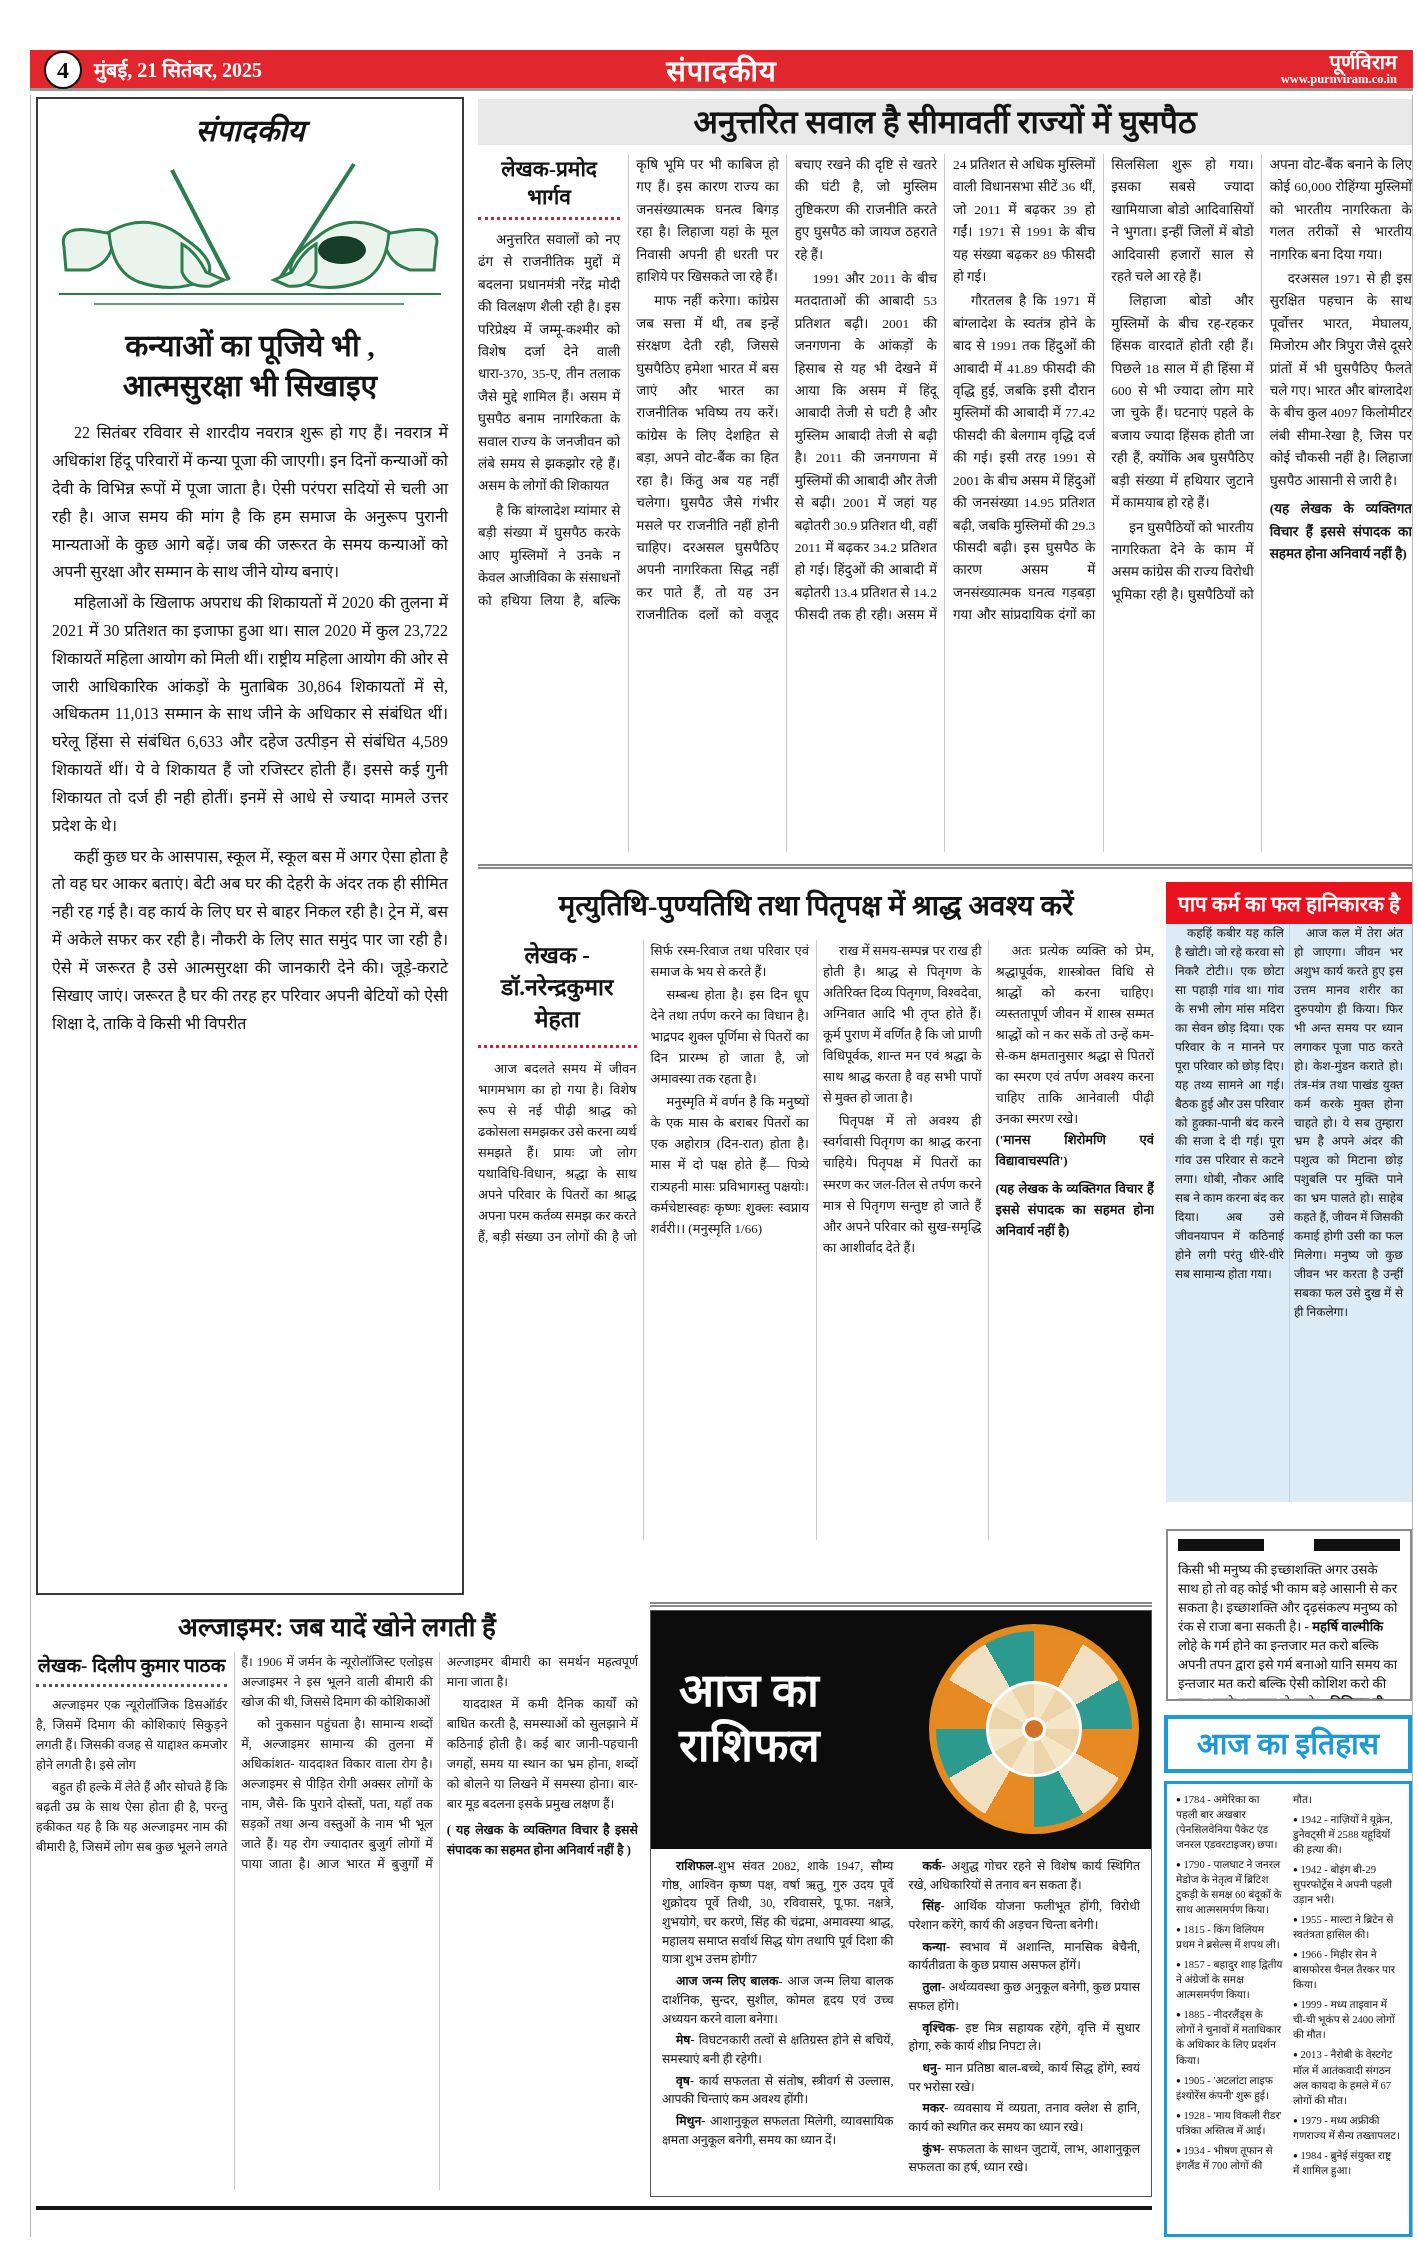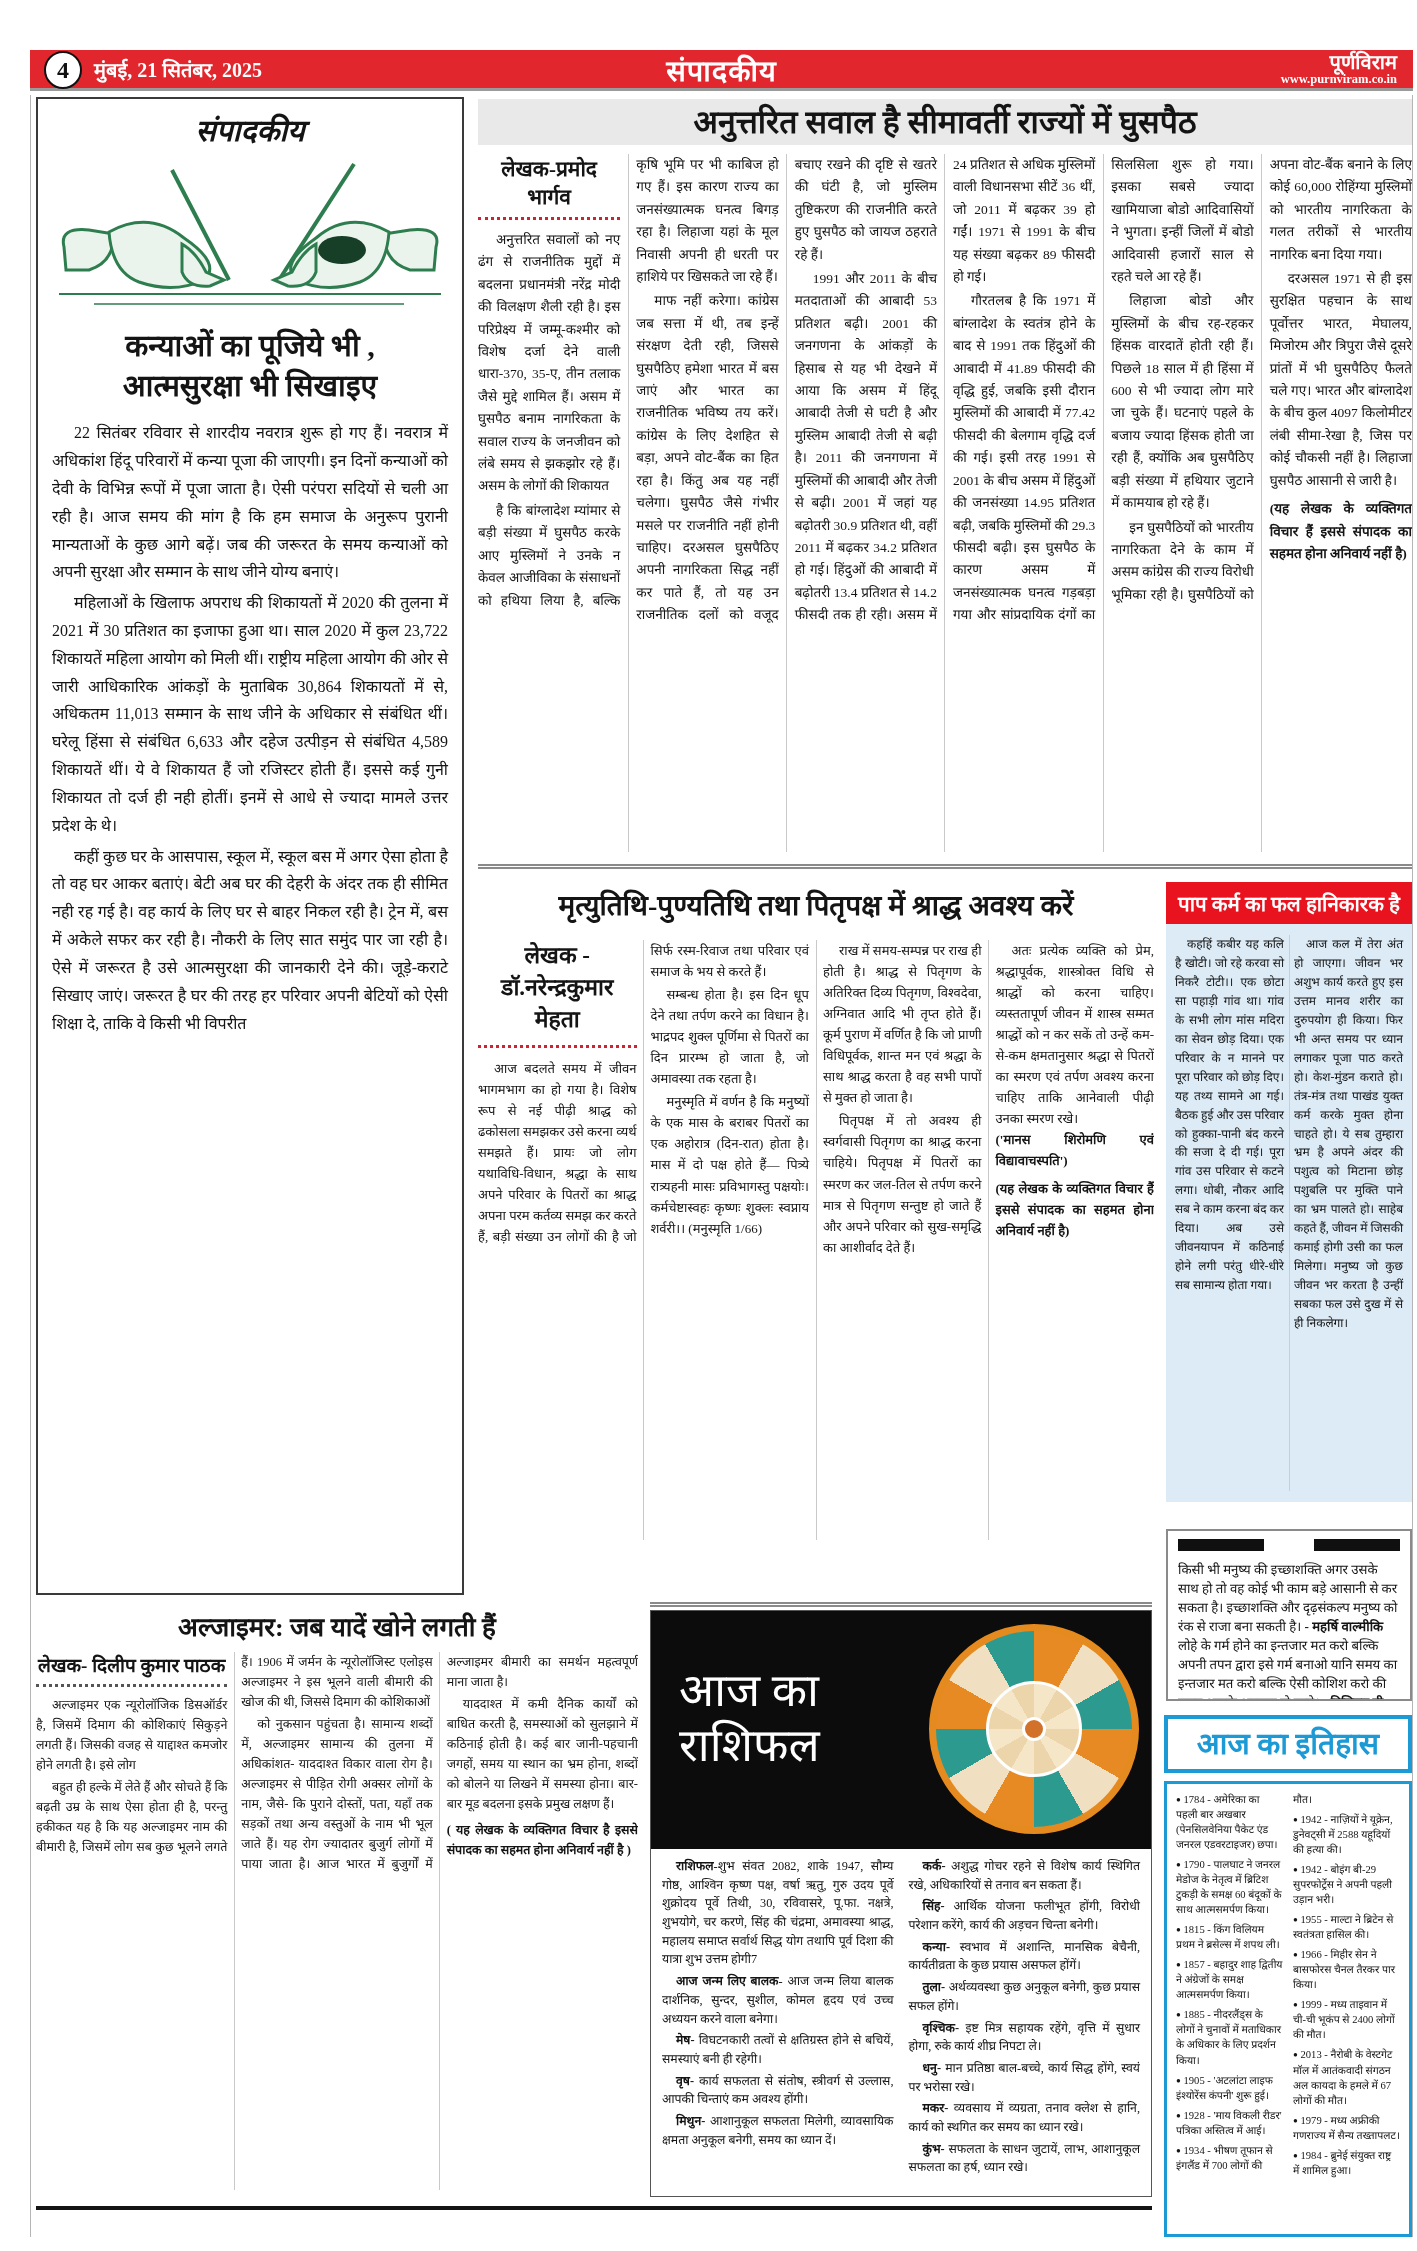--- a/index.html
+++ b/index.html
@@ -43,42 +43,42 @@
            column-gap:14px;column-rule:1px solid #c9c9c9;overflow:hidden;}
   .sh-body p{font-size:13px;line-height:1.62;text-align:justify;text-indent:16px;margin:0 0 2px;}
   .byline-sh{font-size:23px;font-weight:bold;text-align:center;line-height:1.4;
              border-bottom:3px dotted #cf2233;padding-bottom:8px;margin:0 0 10px;}
   .credit{font-weight:bold;text-align:center;text-indent:0 !important;}
   
   .paap-box{position:absolute;left:1166px;top:882px;width:246px;border-radius:6px;}
   .paap-head{background:#e8131f;color:#fff;text-align:center;font-weight:bold;font-size:20.5px;
              padding:7px 2px;}
   .paap-body{background:#dcebf6;height:578px;column-count:2;column-gap:10px;column-rule:1px solid #bcd2e2;
-             padding:11px 9px;box-sizing:border-box;overflow:hidden;}
+             padding:0 9px;box-sizing:border-box;overflow:hidden;}
   .paap-body p{font-size:12px;line-height:1.58;text-align:justify;text-indent:12px;margin:0 0 2px;}
   
   .quote-box{position:absolute;left:1166px;top:1529px;width:246px;height:172px;border:2px solid #8a8a8a;
              padding:8px 10px;box-sizing:border-box;overflow:hidden;}
   .qbars{display:flex;justify-content:space-between;margin-bottom:9px;}
   .qbar{width:86px;height:12px;background:#101010;}
   .quote-box p{font-size:13.2px;line-height:1.44;margin:0;}
   .qauthor{font-weight:bold;}
   
   .alz-head{position:absolute;left:36px;top:1608px;width:602px;text-align:center;font-weight:bold;
             font-size:26px;font-family:Liberation Serif, serif;}
   .alz-body{position:absolute;left:36px;top:1652px;width:602px;height:538px;column-count:3;
             column-gap:14px;column-rule:1px solid #c9c9c9;overflow:hidden;}
   .alz-body p{font-size:12.5px;line-height:1.6;text-align:justify;text-indent:16px;margin:0 0 2px;}
   .byline-alz{font-size:19px;font-weight:bold;text-align:center;border-bottom:3px dotted #555;
               padding-bottom:6px;margin:0 0 8px;}
   
   .rf-box{position:absolute;left:650px;top:1610px;width:502px;height:587px;border:1px solid #555;
           box-sizing:border-box;}
   .rf-head{position:relative;height:238px;background:#0c0c0c;overflow:hidden;}
-  .rf-title{position:absolute;left:28px;top:52px;color:#fff;font-weight:normal;font-size:46px;line-height:1.2;}
+  .rf-title{position:absolute;left:28px;top:52px;color:#fff;font-weight:bold;font-size:46px;line-height:1.2;}
   .wheel{position:absolute;right:12px;top:13px;width:210px;height:210px;border-radius:50%;
          border:7px solid #e58a1f;box-sizing:border-box;
          background:conic-gradient(#e88a24 0 30deg,#f0dfc0 30deg 60deg,#2d9a8f 60deg 90deg,
            #e88a24 90deg 120deg,#f0dfc0 120deg 150deg,#2d9a8f 150deg 180deg,
            #e88a24 180deg 210deg,#f0dfc0 210deg 240deg,#2d9a8f 240deg 270deg,
            #e88a24 270deg 300deg,#f0dfc0 300deg 330deg,#2d9a8f 330deg 360deg);}
   .wheel-inner{position:absolute;inset:50px;border-radius:50%;border:3px solid #fff;
          background:repeating-conic-gradient(#f5e6c8 0 30deg,#ecd5aa 30deg 60deg);}
   .wheel-center{position:absolute;inset:86px;border-radius:50%;background:#d2722a;border:3px solid #fff;}
   .rf-body{padding:8px 11px;height:337px;box-sizing:border-box;column-count:2;column-gap:15px;

